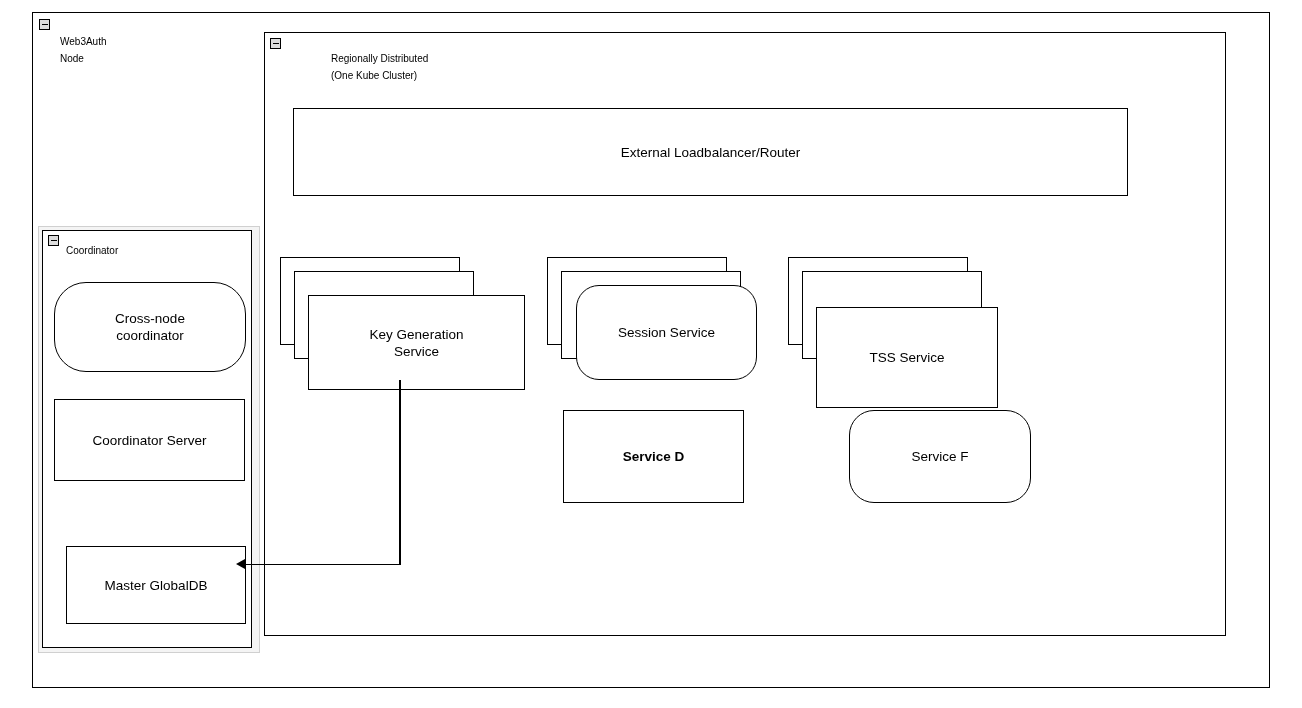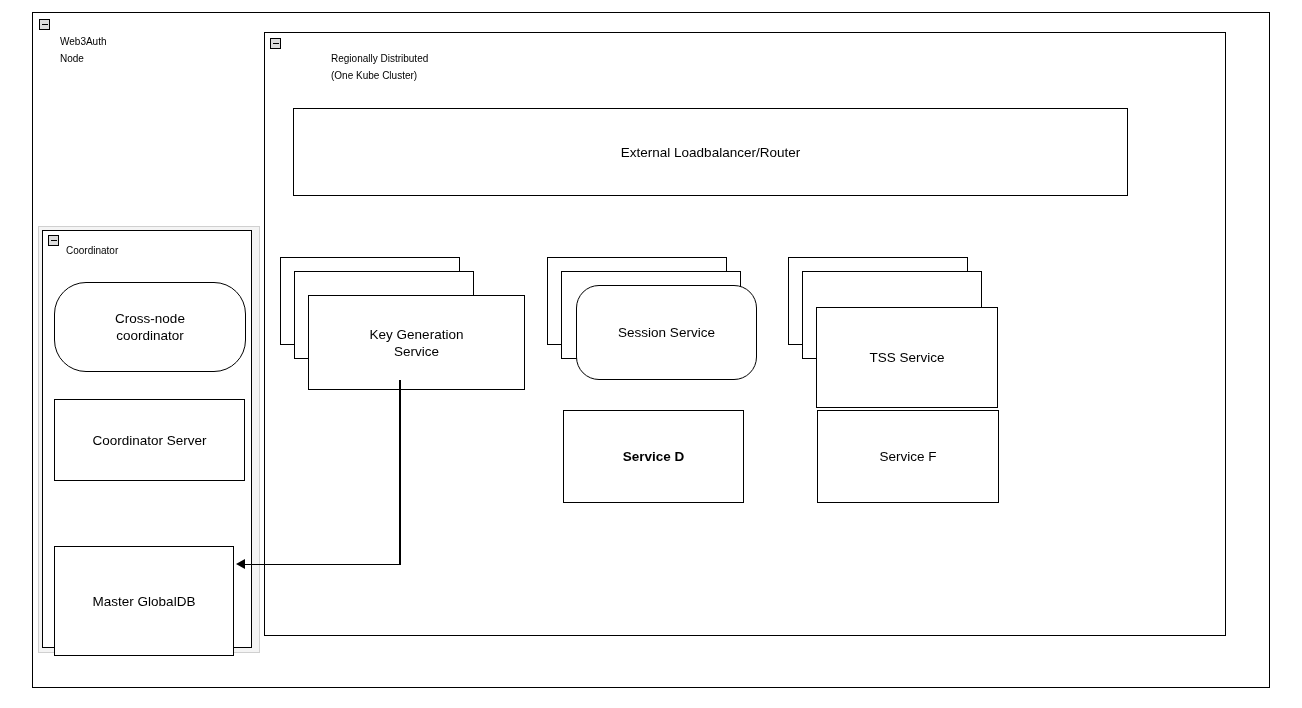--- a/index.html
+++ b/index.html
@@ -126,40 +126,40 @@
   <div class="stack-layer" style="left:788px; top:257px; width:180px; height:88px;"></div>
   <div class="stack-layer" style="left:802px; top:271px; width:180px; height:88px;"></div>
   <div class="box" style="left:816px; top:285px; width:182px; height:101px;margin-top:22px;">
     <div class="centered-label">TSS Service</div>
   </div>
 
   <div class="box" style="left:563px; top:410px; width:181px; height:93px;font-weight:bold;">
     <div class="centered-label">Service D</div>
   </div>
 
-  <div class="box" style="left:817px; top:410px; width:182px; height:93px;">
+  <div class="box" style="left:849px; top:410px; width:182px; height:93px;border-radius:25px;">
     <div class="centered-label">Service F</div>
   </div>
 
   <div class="coordinator-outer" style="left:38px; top:226px; width:222px; height:427px;"></div>
 
   <div class="box" style="left:42px; top:230px; width:210px; height:418px;"></div>
   <div class="collapse" style="left:48px; top:235px;"></div>
   <div class="label" style="left:66px; top:242px;">Coordinator</div>
 
   <div class="box" style="left:54px; top:282px; width:192px; height:90px;border-radius:32px;">
     <div class="centered-label">Cross-node
 coordinator</div>
   </div>
 
   <div class="box" style="left:54px; top:399px; width:191px; height:82px;">
     <div class="centered-label">Coordinator Server</div>
   </div>
 
-  <div class="box" style="left:54px; top:546px; width:180px; height:110px;">
+  <div class="box" style="left:66px; top:546px; width:180px; height:78px;">
     <div class="centered-label">Master GlobalDB</div>
   </div>
 
   <div class="connector" style="left:399px; top:380px; width:1.5px; height:185px;"></div>
   <div class="connector" style="left:245px; top:563.5px; width:155px; height:1.5px;"></div>
   <div class="arrow-head" style="left:236px; top:559px;"></div>
 
 </div>
 
 </body></html>

